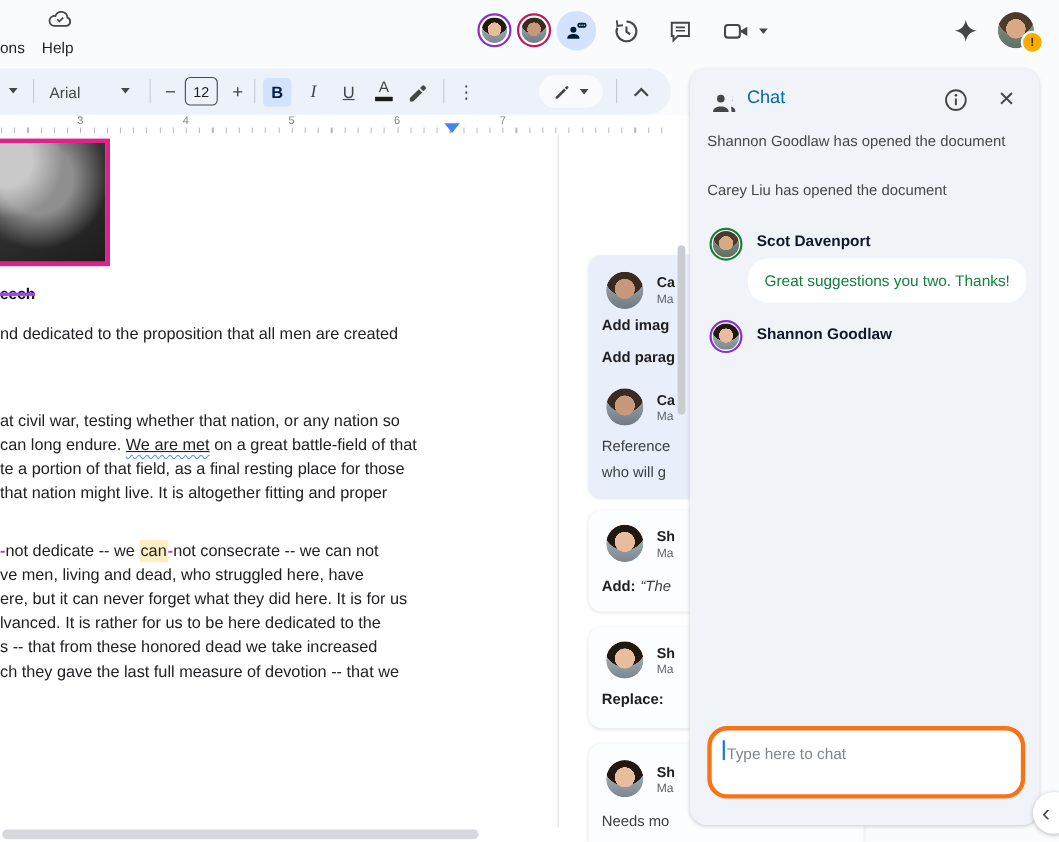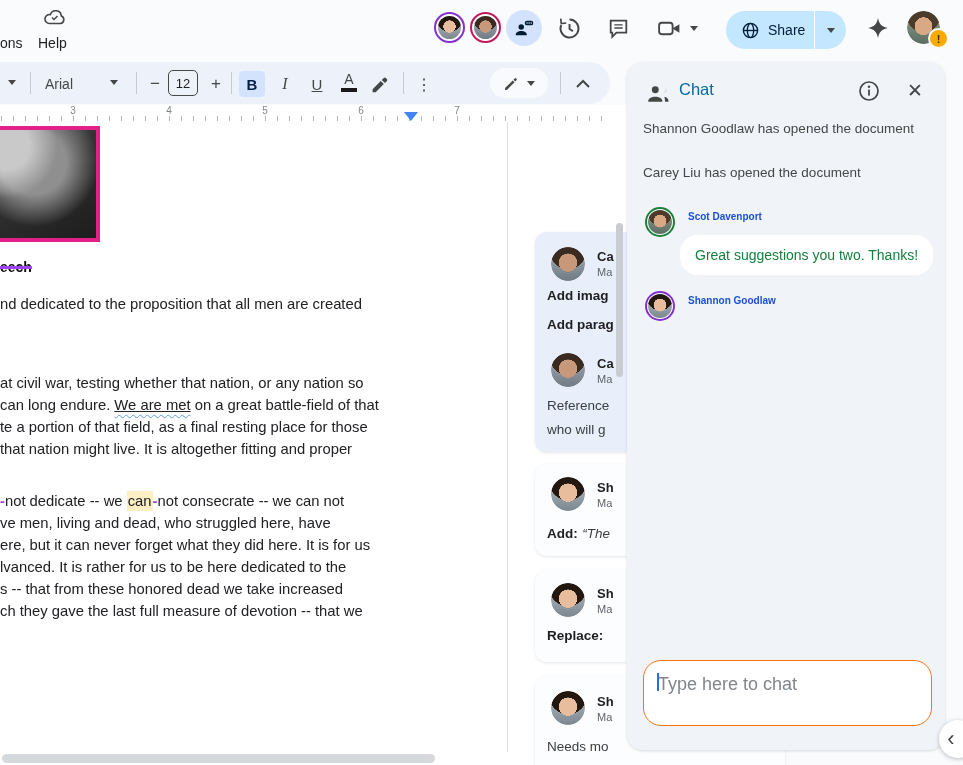--- a/index.html
+++ b/index.html
@@ -45,24 +45,24 @@
   
   .card{border-radius:12px;box-shadow:0 1px 3px rgba(60,64,67,.13);}
   .cname{font-size:13px;font-weight:600;color:#1f1f1f;line-height:15px;}
   .cmeta{font-size:11px;color:#5f6368;line-height:13px;}
   .cbold{font-size:13.5px;font-weight:700;color:#1f1f1f;white-space:nowrap;}
   .cbody{font-size:13.5px;color:#3c4043;white-space:nowrap;}
   .cav{border-radius:50%;overflow:hidden;}
   
   .chat-panel{background:#f0f4f9;border-radius:16px;box-shadow:0 1px 3px rgba(60,64,67,.18);}
   .sysmsg{font-size:13.5px;color:#444746;}
-  .mname{font-size:10px;font-weight:600;color:#1d4ed8;}
+  .mname{font-size:14px;font-weight:600;color:#0f172a;}
   .bubble{background:#fff;border-radius:18px;padding:10px 15px;font-size:14px;color:#15803d;line-height:20px;}
-  .chat-input{box-sizing:border-box;width:289px;height:66px;border:1px solid #f97316;border-radius:18px;background:#fff;
-    font-family:"Liberation Sans",sans-serif;font-size:18px;color:#1f1f1f;padding:13px 14px;resize:none;outline:none;}
+  .chat-input{box-sizing:border-box;width:289px;height:66px;border:4px solid #f97316;border-radius:18px;background:#fff;
+    font-family:"Liberation Sans",sans-serif;font-size:14px;color:#1f1f1f;padding:13px 14px;resize:none;outline:none;}
   .chat-input::placeholder{color:#80868b;}
   .fab{background:#fff;border-radius:50%;box-shadow:0 1px 4px rgba(60,64,67,.35);display:flex;align-items:center;justify-content:center;cursor:pointer;}
   .sbar{background:#c9cdd2;border-radius:5px;}
 </style>
 </head>
 <body>
 
 <div id="app">
 
   <div class="abs ic" style="left:42px;top:7px;">
@@ -108,34 +108,20 @@
   </div>
 
   <div class="abs iconbtn" style="left:656px;top:16px;">
     <svg width="27" height="25" viewBox="0 0 26 24">
       <rect x="3" y="6.5" width="13" height="11" rx="2.5" fill="none" stroke="#444746" stroke-width="1.8"></rect>
       <path d="M16.5 11.5l6-3.6v8.2l-6-3.6z" fill="#444746"></path>
     </svg>
   </div>
   <div class="abs caret" style="left:690px;top:26px;"></div>
 
-  <div class="abs share" style="left:726px;top:11px;width:120px;">
-    <div style="display:flex;align-items:center;padding-left:15px;width:73px;">
-      <svg width="19" height="19" viewBox="0 0 24 24" fill="none" stroke="#001d35" stroke-width="1.7">
-        <circle cx="12" cy="12" r="9"></circle>
-          <ellipse cx="12" cy="12" rx="4" ry="9"></ellipse>
-          <path d="M3.5 12h17"></path>
-      </svg>
-      <span class="lbl">Share</span>
-    </div>
-    <div style="width:1px;height:38px;background:rgba(255,255,255,.95);"></div>
-    <div class="iconbtn" style="width:31px;height:38px;">
-      <div class="caret"></div>
-    </div>
-  </div>
 
   <div class="abs iconbtn" style="left:866px;top:16px;">
     <svg width="24" height="24" viewBox="0 0 24 24" fill="#444746">
       <path d="M12 2c1 6 4 9 10 10-6 1-9 4-10 10-1-6-4-9-10-10 6-1 9-4 10-10z"></path>
     </svg>
   </div>
 
   <div class="abs" style="left:907px;top:11px;width:33px;height:33px;border-radius:50%;overflow:hidden;">
       <div class="face face-c"></div>
     </div>

